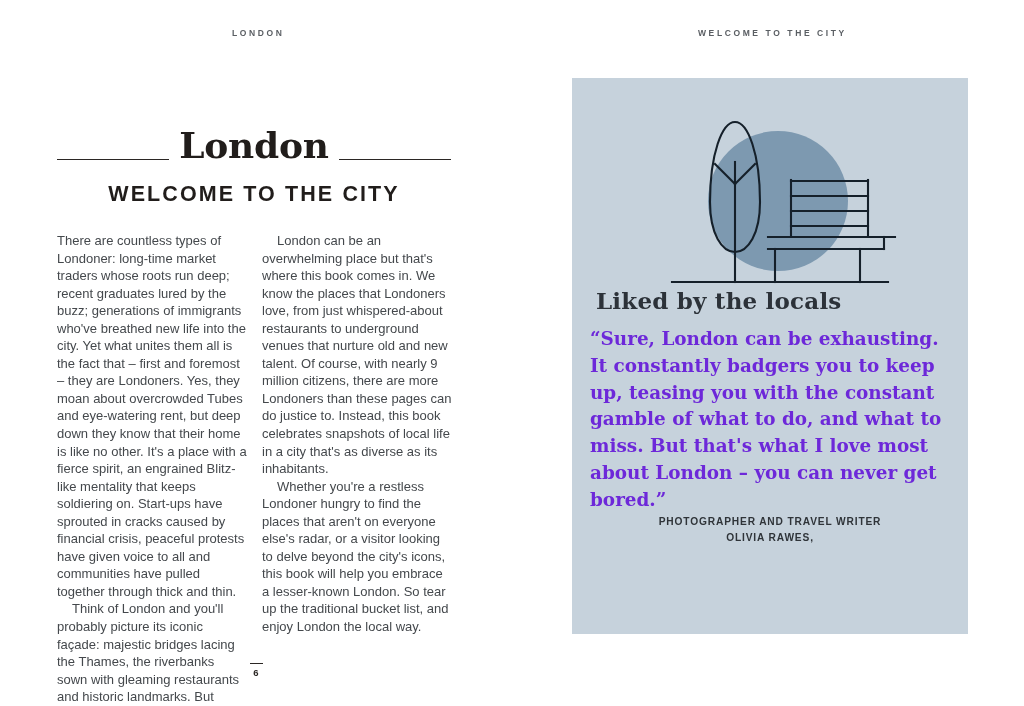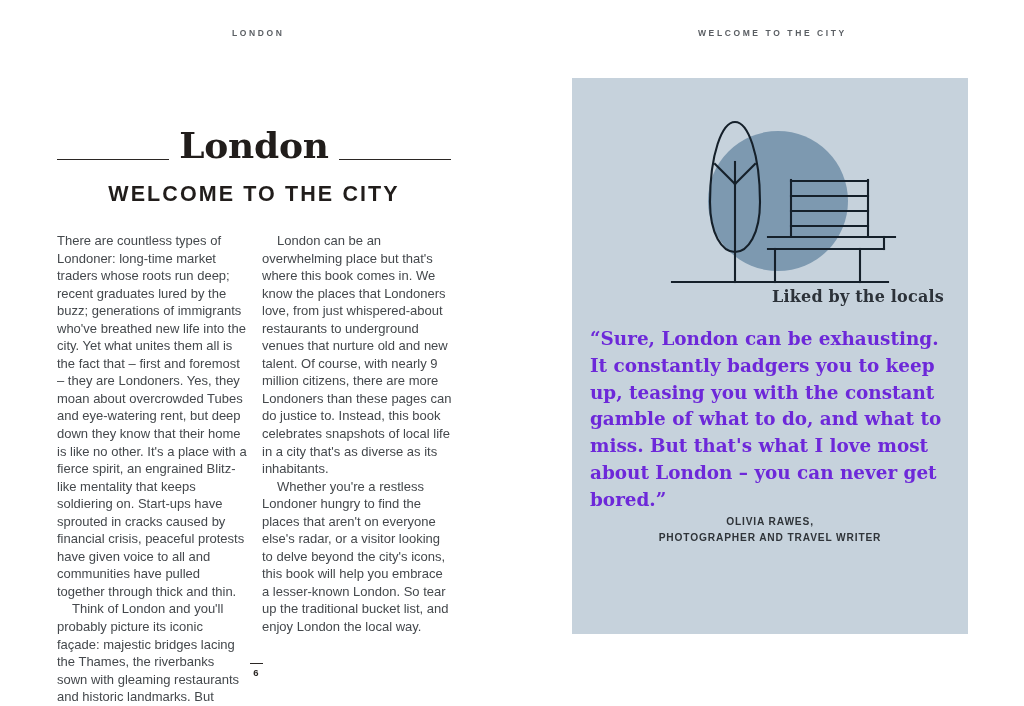--- a/index.html
+++ b/index.html
@@ -128,24 +128,24 @@
     position: absolute;
     left: 0; right: 0;
     top: 28px;
     height: 196px;
   }
 
   .quote-head {
     position: absolute;
     left: 24px; right: 24px;
     top: 209px;
-    text-align: right;
+    text-align: left;
     font-family: "DejaVu Serif", "Liberation Serif", serif;
     font-weight: 700;
-    font-size: 16px;
+    font-size: 23px;
     letter-spacing: 0.2px;
     color: #2c3239;
   }
 
   .pullquote {
     position: absolute;
     left: 18px; right: 18px;
     top: 248px;
     text-align: left;
     font-family: "DejaVu Serif", "Liberation Serif", serif;
@@ -264,20 +264,20 @@
             <line x1="100" y1="176" x2="316" y2="176"></line>
           </g>
         </svg>
       </div>
 
       <div class="quote-head">Liked by the locals</div>
 
       <p class="pullquote">“Sure, London can be exhausting. It constantly badgers you to keep up, teasing you with the constant gamble of what to do, and what to miss. But that's what I love most about London – you can never get bored.”</p>
 
       <div class="attribution">
+        <div>PHOTOGRAPHER AND TRAVEL WRITER</div>
         <div>OLIVIA RAWES,</div>
-        <div>PHOTOGRAPHER AND TRAVEL WRITER</div>
       </div>
     </div>
 
   </div>
 
 </div>
 
 </body></html>

